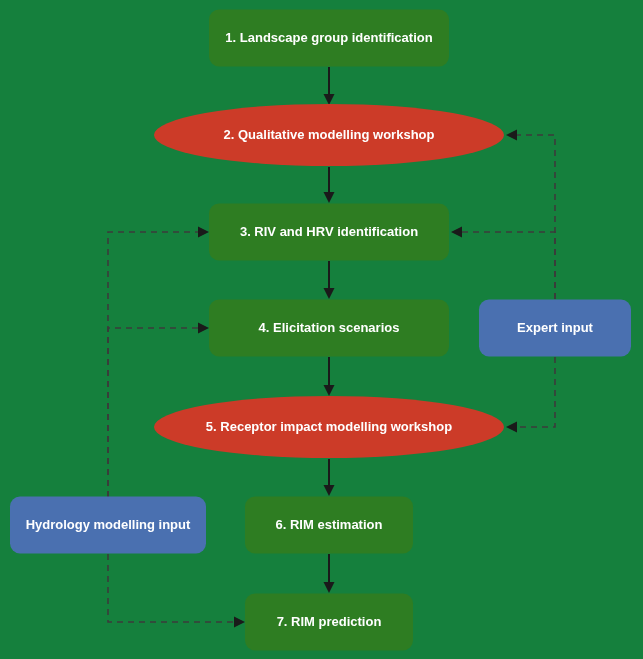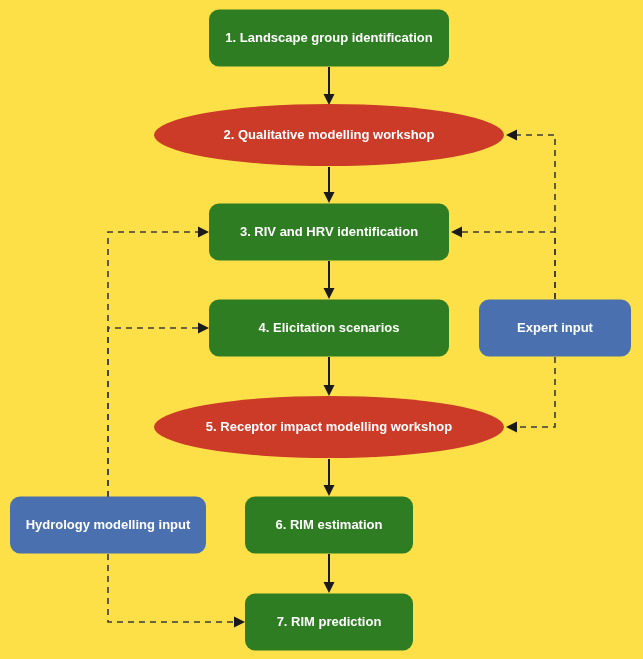--- a/index.html
+++ b/index.html
@@ -8,21 +8,21 @@
     padding: 0;
     background: #ffffff;
   }
   body {
     font-family: "Liberation Sans", sans-serif;
   }
   #flow-root {
     position: relative;
     width: 643px;
     height: 659px;
-    background: #fde047;
+    background: #15803d;
     overflow: hidden;
   }
   #flow-svg {
     position: absolute;
     left: 0;
     top: 0;
     width: 643px;
     height: 659px;
   }
   .node-label {

